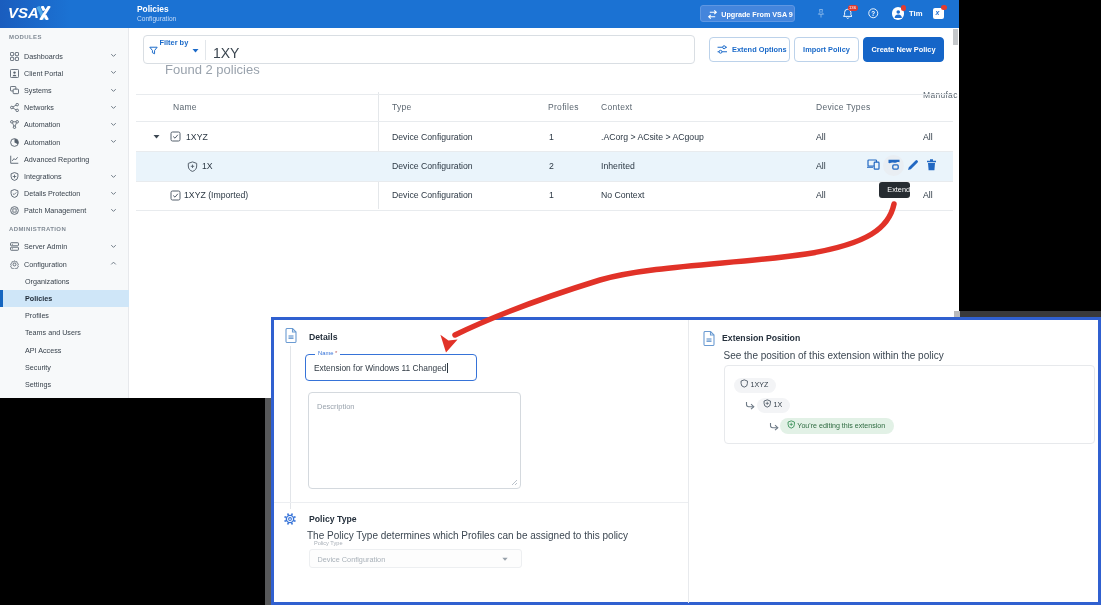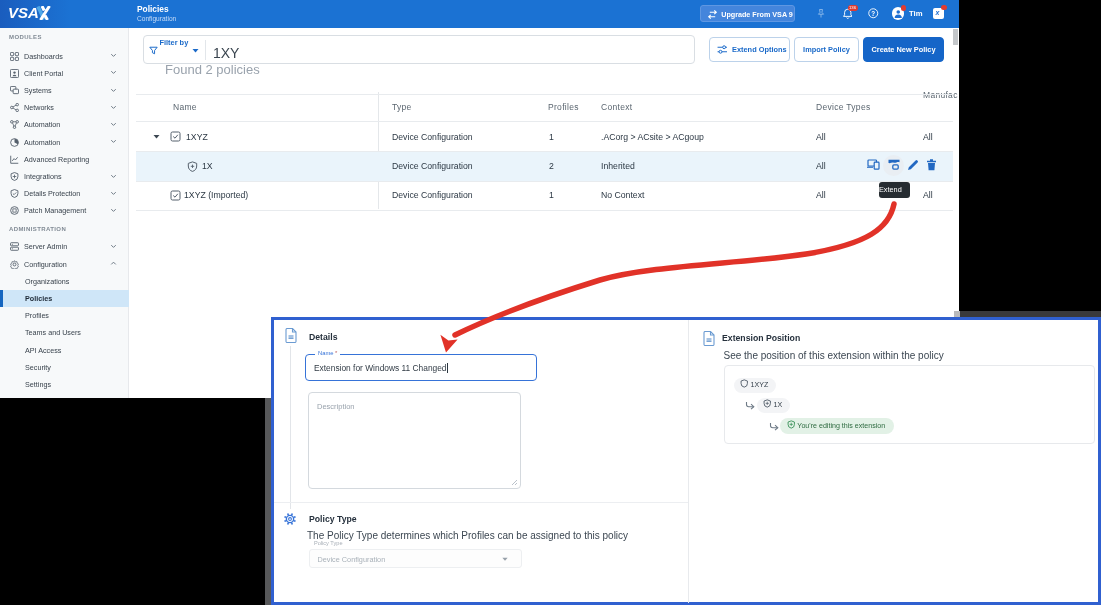--- a/index.html
+++ b/index.html
@@ -48,37 +48,37 @@
   #found { position:absolute; left:11px; top:34px; font-size:13px; color:#9aa3ad;padding-left:24px; }
 
   
   .hline { position:absolute; left:6px; width:817px; height:1px; background:#e8ebee; }
   #vline { position:absolute; left:248px; top:64px; width:1px; height:117px; background:#e4e7ea; }
   .hdr { position:absolute; font-size:8.5px; color:#5b6670; letter-spacing:0.3px; }
   .cell { position:absolute; font-size:8.7px; color:#2c3844; }
   #row2bg { position:absolute; left:6px; top:123.5px; width:817px; height:29px; background:#eaf4fb; }
   #tooltip { position:absolute; left:749px; top:154px; width:31px; height:16px;
     background:#262c31; border-radius:3px; color:#fff; font-size:7.3px;
-    line-height:16px; text-align:left; }
+    line-height:16px; text-align:right; }
 
   
   #gstripL { position:absolute; left:265px; top:398px; width:6.5px; height:207px; background:#57585a; }
   #gstripT { position:absolute; left:959px; top:311px; width:142px; height:6.5px; background:#39393b; }
   #gsq { position:absolute; left:953.5px; top:311px; width:6px; height:6.5px; background:#b9babc; }
 
   
   #dialog { position:absolute; left:271px; top:317px; width:830px; height:288px;
     background:#fff; border:3px solid #3060d0; }
   #dlgdiv { position:absolute; left:414px; top:0; width:1px; height:283px; background:#e8eaed; }
   #stepline { position:absolute; left:15.5px; top:26px; width:1px; height:163px; background:#e2e5e9; }
   #hr1 { position:absolute; left:0px; top:182px; width:414px; height:1px; background:#eceef1; }
   .h1 { position:absolute; font-size:8.7px; font-weight:bold; color:#26313d; }
   .sub { position:absolute; font-size:10px; color:#3c4752; }
 
-  #nameinput { position:absolute; left:31px; top:35px; width:232px; height:27px;
+  #nameinput { position:absolute; left:31px; top:35px; width:172px; height:27px;
     border:1.5px solid #3673d8; border-radius:4px; }
   #namelabel { position:absolute; left:9px; top:-4.5px; font-size:5.8px; color:#3673d8;
     background:#fff; padding:0 3px; }
   #nameval { position:absolute; left:8px; top:8px; font-size:8.4px; color:#323c46; }
   #caret { display:inline-block; width:1px; height:10px; background:#2b3640;
     vertical-align:-2px; margin-left:0.5px; }
   #descbox { position:absolute; left:34px; top:72px; width:213px; height:97px;
     border:1px solid #d4d9de; border-radius:4px; }
   #descbox .ph { position:absolute; left:8px; top:8.5px; font-size:7.5px; color:#9aa3ad; }
 

